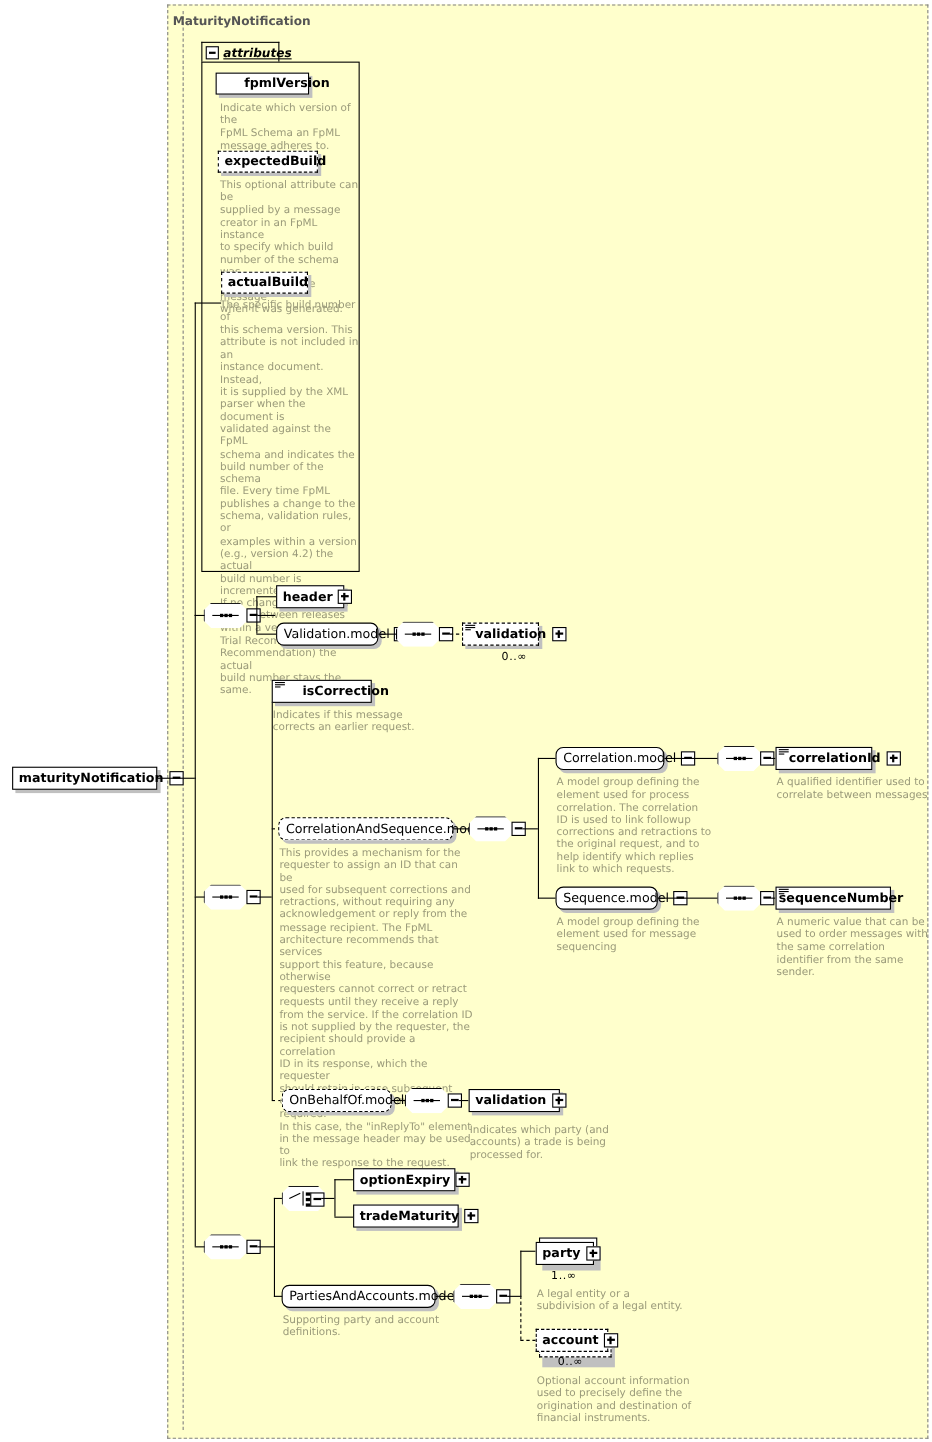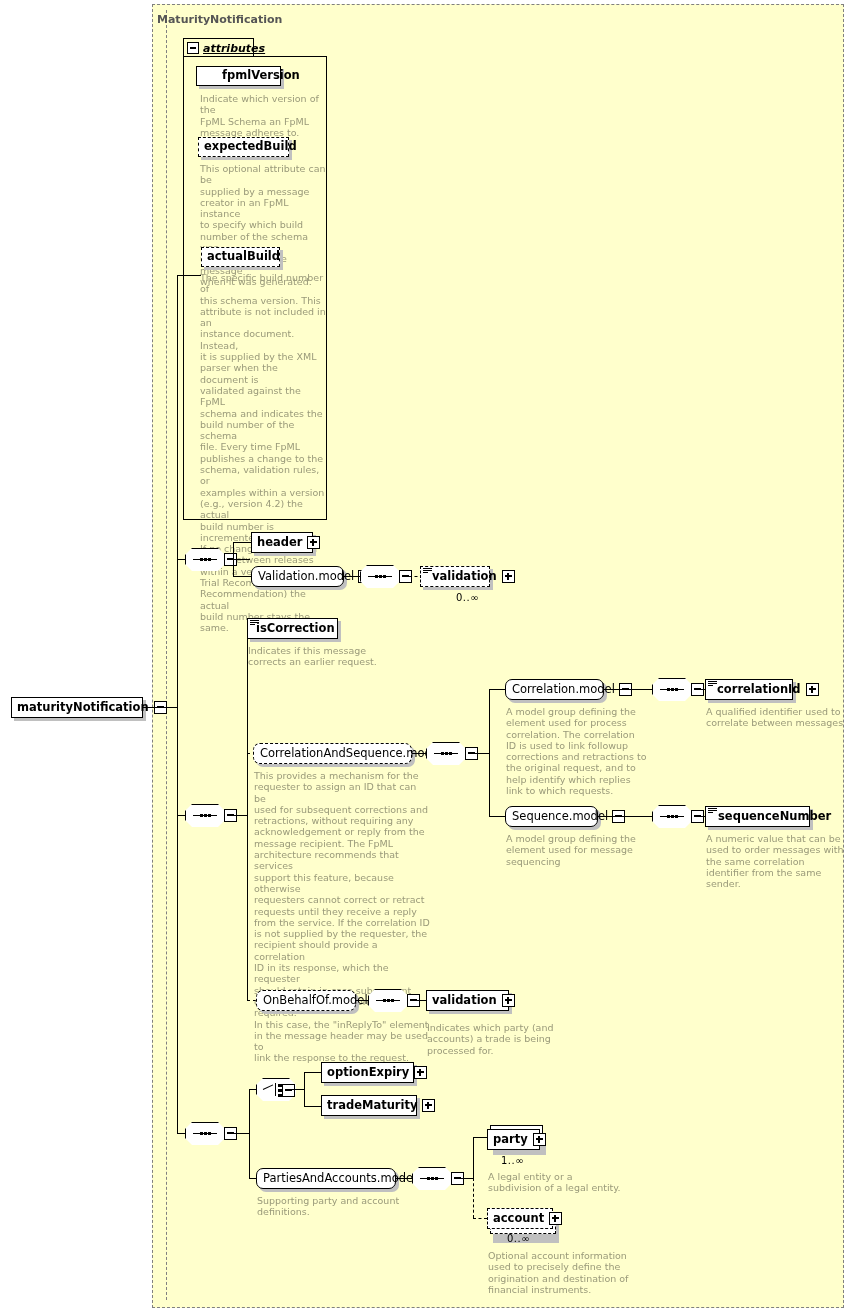--- a/index.html
+++ b/index.html
@@ -202,21 +202,21 @@
   <div class="card" style="left:456px;top:592px;">0..∞</div>
 
   <div class="v" style="left:247px;top:638px;height:115px;"></div>
   <div class="shadow" style="left:250px;top:621px;width:91px;height:21px;"></div>
   <div class="node" style="left:247px;top:618px;width:91px;">
     <span class="seqlines">
         <i></i>
         <i></i>
         <i></i>
       </span>
-    <span class="name" style="padding-left:8px;">isCorrection</span>
+    <span class="name" style="padding-left:27px;">isCorrection</span>
   </div>
   <div class="anno" style="left:248px;top:645px;width:160px;">Indicates if this message
 corrects an earlier request.</div>
 
   <div class="comp" style="left:185px;top:804px;">
     <div class="octsh"></div>
     <div class="oct"></div>
     <div class="seqglyph">
       <div class="bar"></div>
         <div class="d" style="left:7px;"></div>
@@ -338,21 +338,21 @@
   <div class="pm" style="position:absolute;left:689px;top:810px;"></div>
   <div class="h" style="left:701px;top:816px;width:4px;"></div>
 
   <div class="shadow" style="left:708px;top:809px;width:105px;height:21px;"></div>
   <div class="node" style="left:705px;top:806px;width:105px;">
     <span class="seqlines">
         <i></i>
         <i></i>
         <i></i>
       </span>
-    <span class="name" style="padding-left:12px;">sequenceNumber</span>
+    <span class="name" style="padding-left:2px;">sequenceNumber</span>
   </div>
   <div class="anno" style="left:706px;top:833px;width:140px;">A numeric value that can be
 used to order messages with
 the same correlation
 identifier from the same
 sender.</div>
 
   <div class="shadow" style="left:259px;top:993px;width:100px;height:21px;border-radius:7px;"></div>
   <div class="mgroup dashed" style="left:256px;top:990px;width:100px;">
     <span class="name">OnBehalfOf.model</span>

